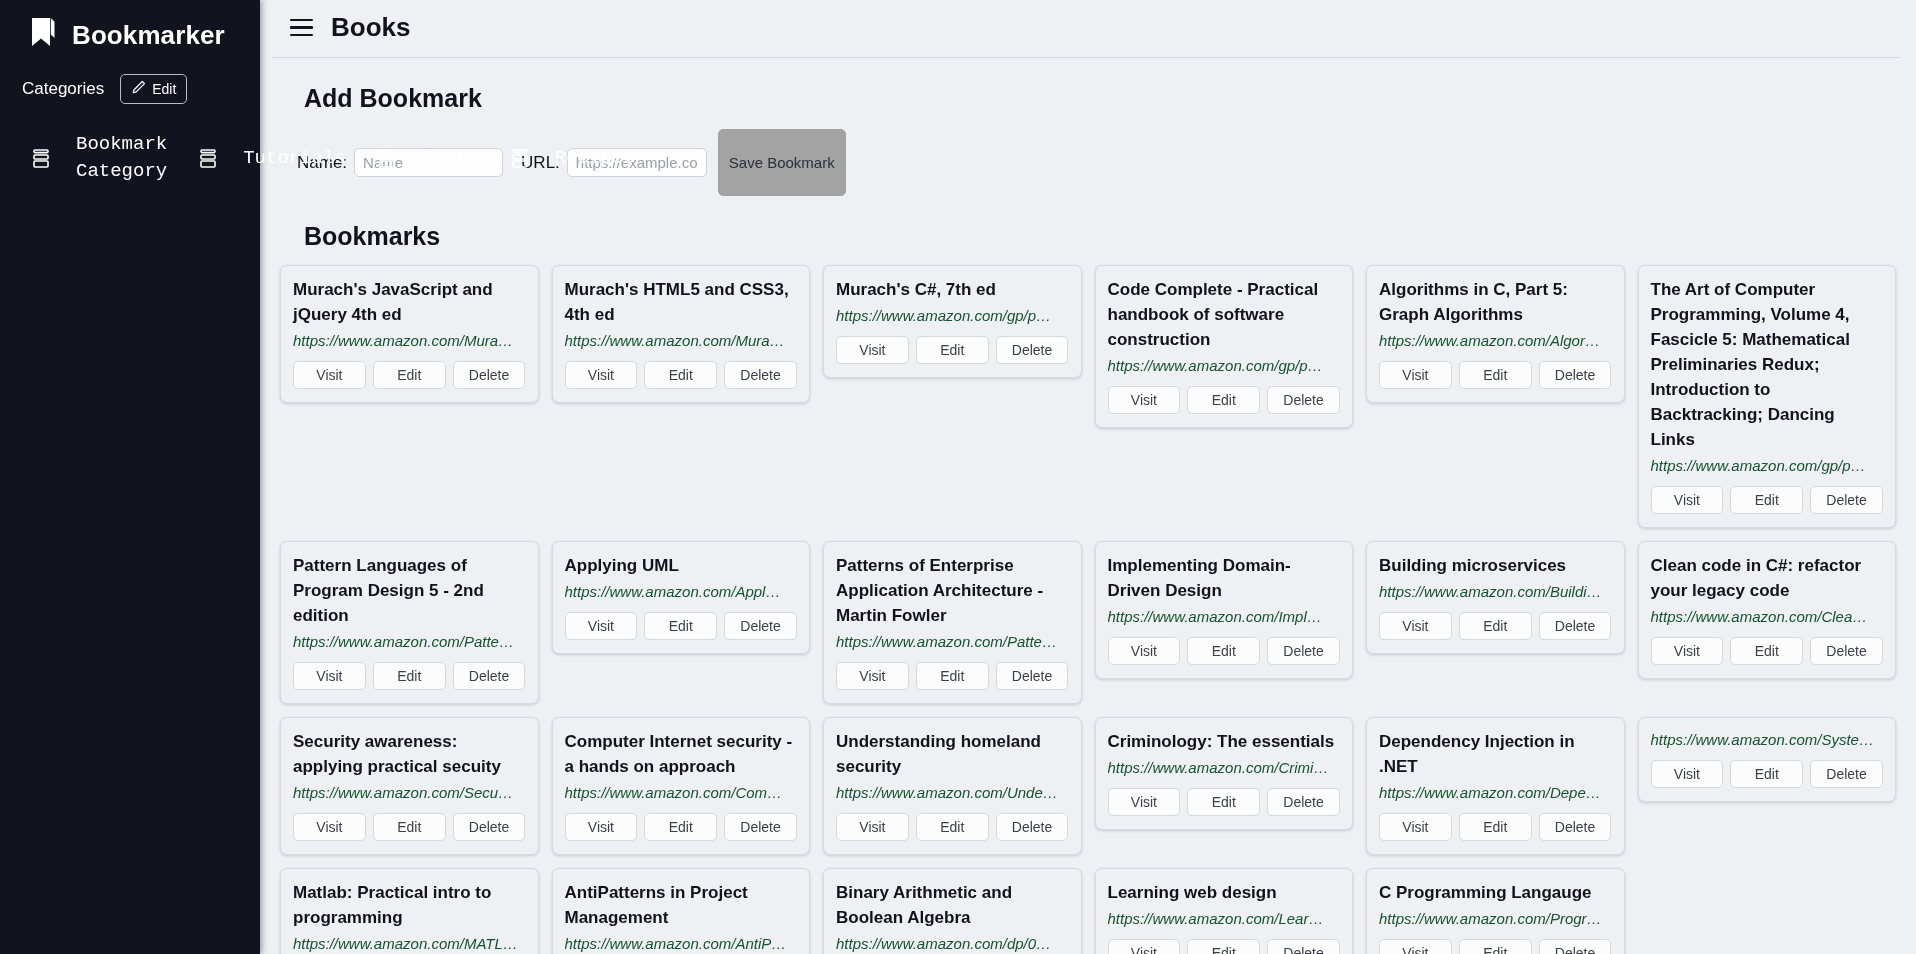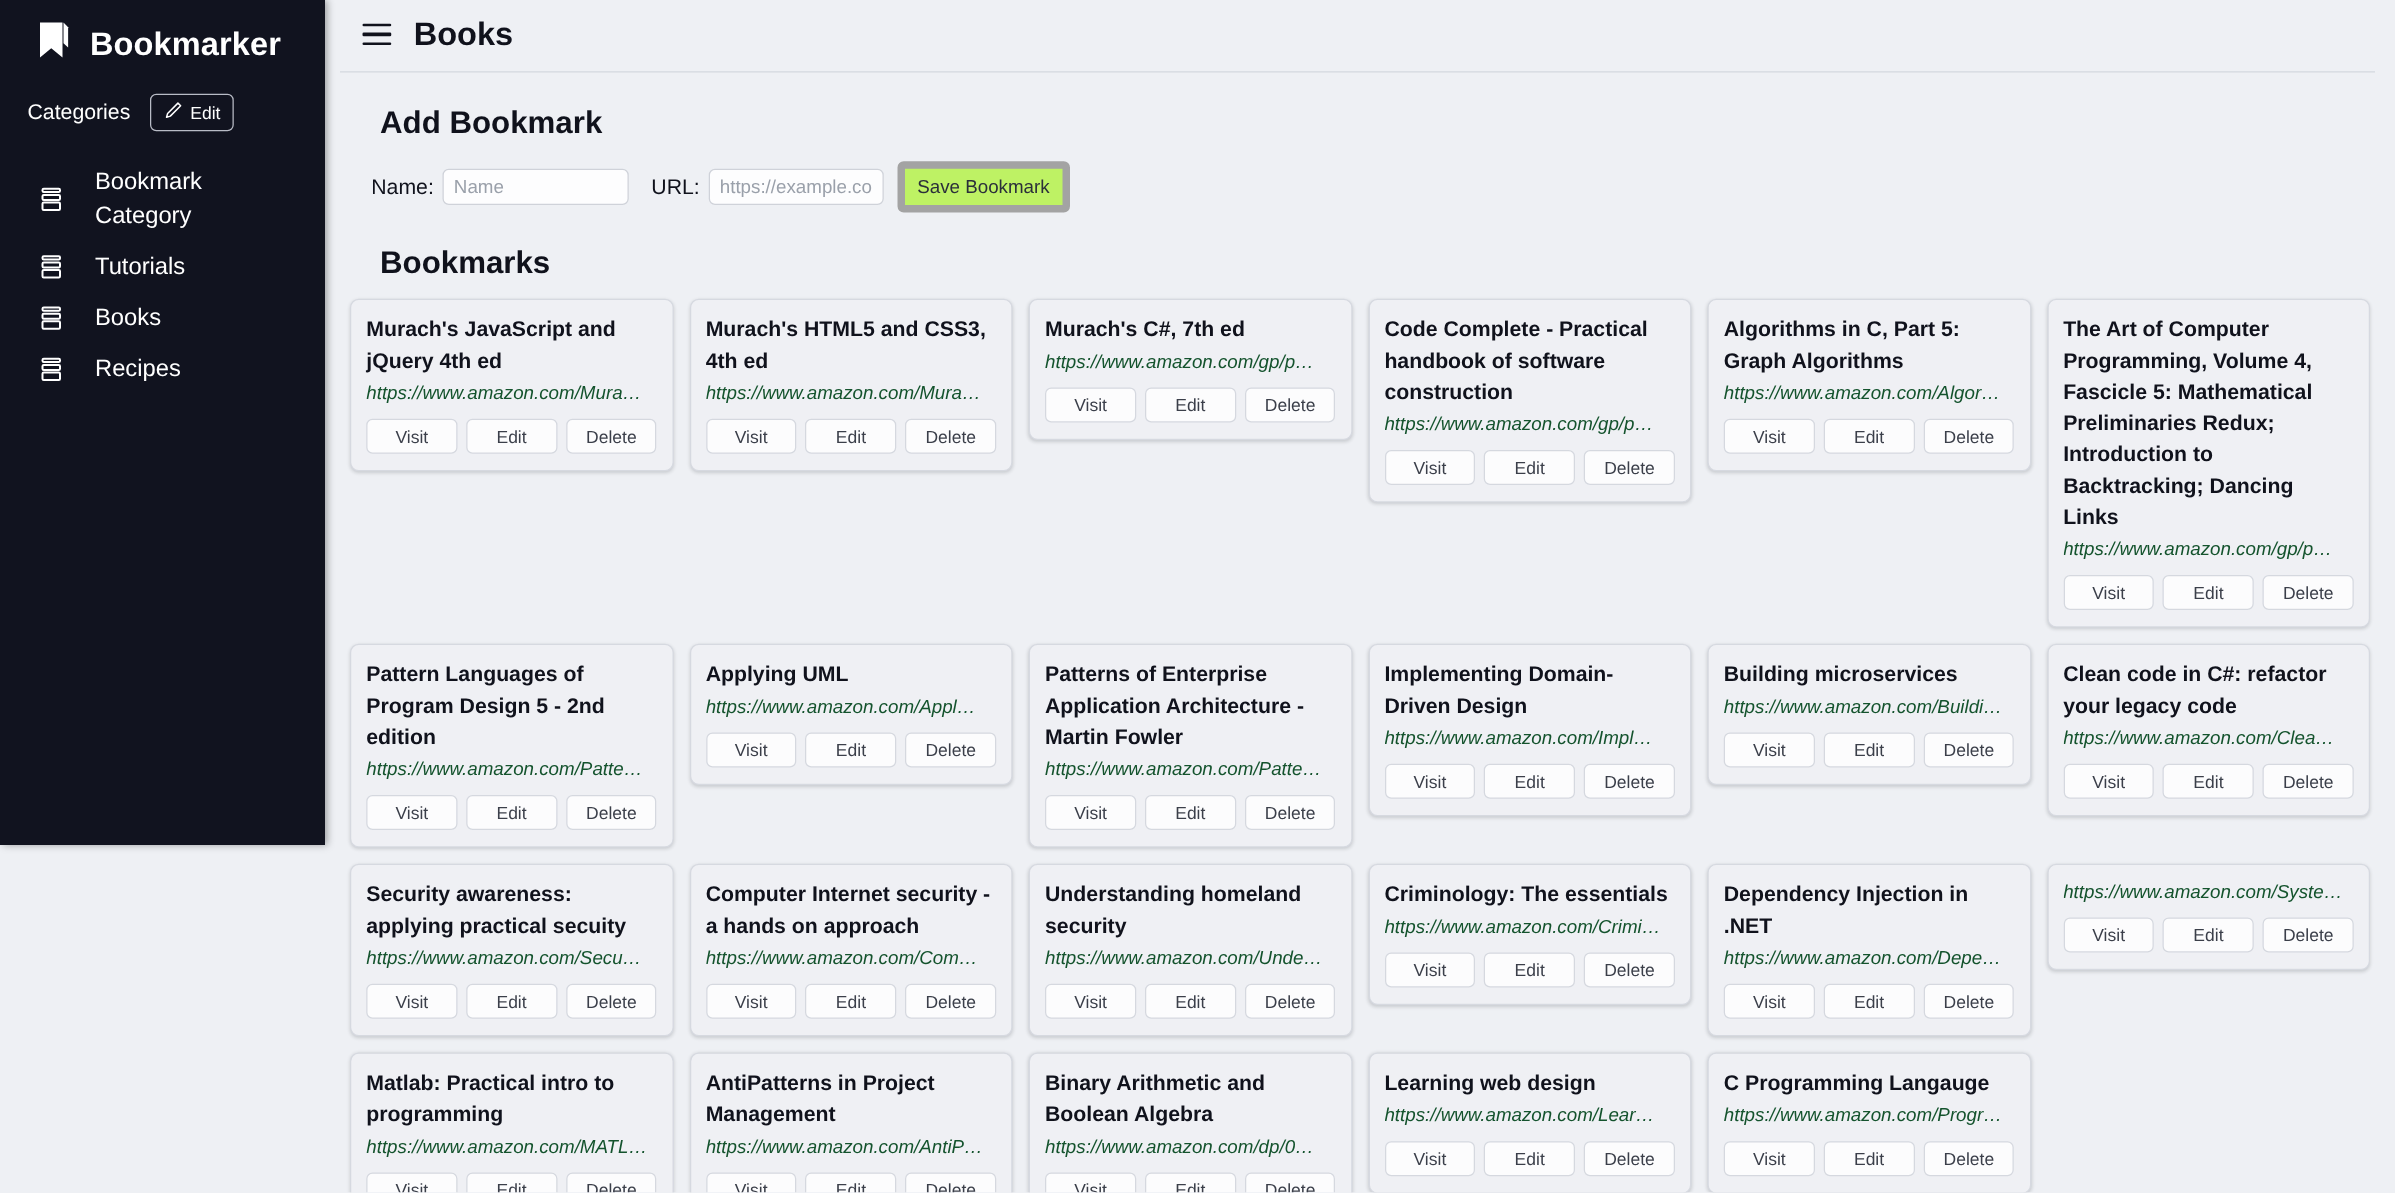--- a/index.html
+++ b/index.html
@@ -13,21 +13,21 @@
   body {
     background: #eef0f4;
     display: flex;
     color: #10121c;
   }
 
   
   .sidebar {
     width: 260px;
     min-width: 260px;
-    height: 676px;
+    height: 954px;
     background: #11131f;
     color: #ffffff;
     box-shadow: 2px 0 6px rgba(0,0,0,0.35);
     position: relative;
     z-index: 5;
   }
   .brand {
     display: flex;
     align-items: center;
     gap: 14px;
@@ -59,21 +59,21 @@
     background: transparent;
     color: #ffffff;
     font-size: 14px;
     font-family: "Liberation Sans", sans-serif;
     padding: 5px 10px;
     cursor: pointer;
   }
   .cat-list {
     margin-top: 14px;
     display: flex;
-    flex-direction: column;
+    font-family: Liberation Mono, monospace;
   }
   .cat-item {
     display: flex;
     align-items: center;
     gap: 24px;
     padding: 7px 0 7px 30px;
     cursor: pointer;
   }
   .cat-item-icon { width: 22px; display: flex; justify-content: center; flex: 0 0 22px; }
   .cat-item-label {
@@ -131,24 +131,24 @@
     color: #10121c;
     outline: none;
   }
   .txt::placeholder { color: #9aa0aa; }
   #name-input { width: 149px; }
   #url-input  { width: 140px; margin-left: 0; }
   .save-btn {
     margin-left: 11px;
     font-family: "Liberation Sans", sans-serif;
     font-size: 15px;
-    padding: 6px 10px;
-    border: 6px solid #a3a3a3;
+    padding: 24px 10px;
+    border: 1px solid #a3a3a3;
     border-radius: 5px;
-    background: #bef264;
+    background: #a3a3a3;
     color: #2b2f3a;
     cursor: pointer;
   }
 
   
   .grid {
     display: grid;
     grid-template-columns: repeat(6, 1fr);
     gap: 13px 13px;
     align-items: start;

